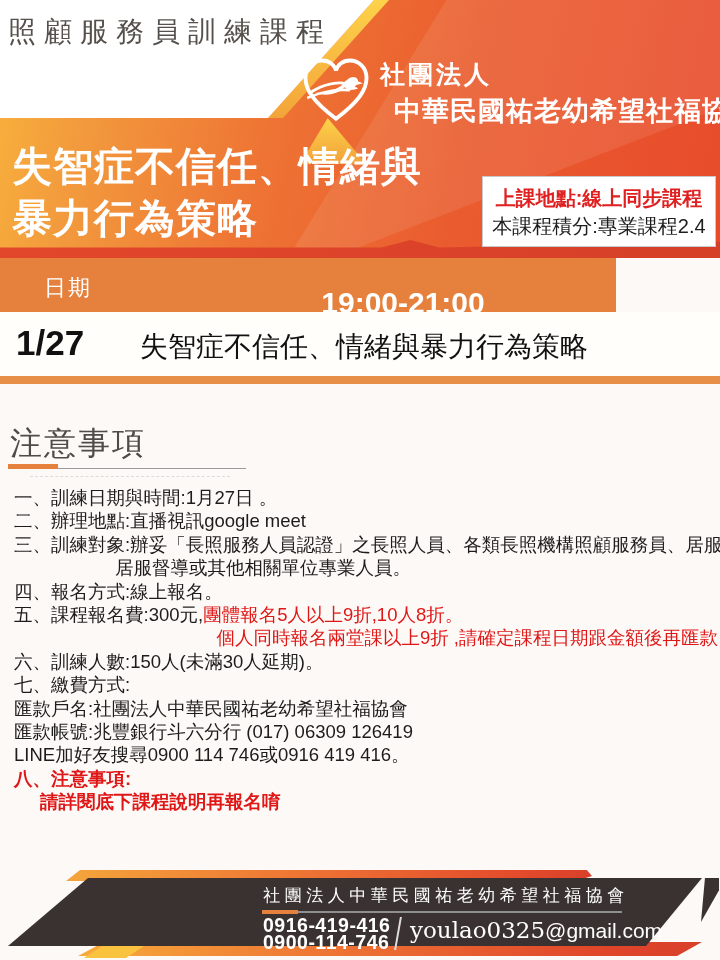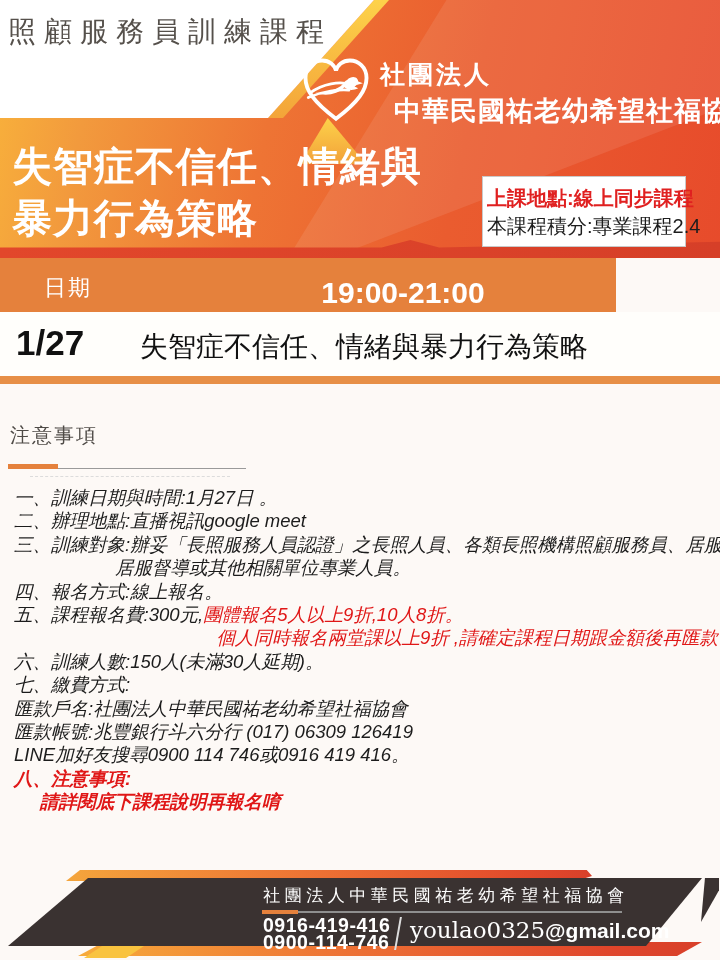--- a/index.html
+++ b/index.html
@@ -26,44 +26,44 @@
     font-size: 28px; color: #55504b; letter-spacing: 8px; white-space: nowrap; }
 
   .logo { position: absolute; top: 54px; left: 299px; width: 74px; height: 74px; }
   .brand-text { position: absolute; top: 58px; left: 380px; color: #ffffff; white-space: nowrap; }
   .brand-type { font-size: 25px; font-weight: 700; letter-spacing: 3px; }
   .brand-name { font-size: 27px; font-weight: 700; letter-spacing: 1px; margin-left: 14px; margin-top: 2px; }
 
   .hero-title { position: absolute; top: 140px; left: 12px; color: #ffffff; font-weight: 800;
     font-size: 40px; line-height: 52px; letter-spacing: 1px; white-space: nowrap; }
 
-  .info-box { position: absolute; top: 176px; left: 482px; width: 204px; background: #ffffff;
+  .info-box { position: absolute; top: 176px; left: 482px; width: 234px; background: #ffffff;
     border: 1px solid #c9c9c9; padding: 7px 4px 6px 4px; text-align: center; }
   .info-location { color: #e02020; font-weight: 700; font-size: 20px; line-height: 28px; white-space: nowrap; }
   .info-credit { color: #1d1d1d; font-size: 20px; font-weight: 500; line-height: 28px; white-space: nowrap; }
 
   
   .date-bar { position: absolute; top: 258px; left: 0; width: 616px; height: 54px; background: #e5813c; }
   .date-label { position: absolute; top: 15px; left: 44px; color: #fff; font-size: 22px; letter-spacing: 2px; }
-  .time-label { position: absolute; top: 18px; left: 0; width: 720px; padding-left: 86px;
+  .time-label { position: absolute; top: 28px; left: 0; width: 720px; padding-left: 86px;
     text-align: center; color: #fff; font-size: 30px; font-weight: 700; }
   .schedule-row { position: absolute; top: 312px; left: 0; width: 720px; height: 72px; background: #fffefb; }
   .row-date { position: absolute; top: 11px; left: 16px; font-size: 35px; font-weight: 600; color: #111; }
   .row-course { position: absolute; top: 16px; left: 0; width: 720px; padding-left: 8px; text-align: center;
     font-family: "DejaVu Serif", serif; font-size: 28px; color: #111; }
   .schedule-divider { position: absolute; top: 376px; left: 0; width: 720px; height: 8px; background: #e78f47; }
 
   
   .notice-heading { position: absolute; top: 422px; left: 10px; font-family: "DejaVu Serif", serif;
-    font-size: 20px; color: #4f4b47; letter-spacing: 2px; }
+    font-size: 32px; color: #4f4b47; letter-spacing: 2px; }
   .notice-underline-accent { position: absolute; top: 464px; left: 8px; width: 50px; height: 5px; background: #e5813c; }
   .notice-underline { position: absolute; top: 468px; left: 8px; width: 238px; height: 1px; background: #9a9a9a; }
   .notice-underline-dash { position: absolute; top: 476px; left: 30px; width: 200px; border-top: 1px dashed #dcdcdc; }
   .notice-list { position: absolute; top: 486px; left: 14px; width: 704px;
-    font-size: 18.5px; line-height: 23.4px; color: #1c1c1c; font-style: italic; }
+    font-size: 18.5px; line-height: 23.4px; color: #1c1c1c; }
   .note-line { white-space: nowrap; }
   .note-line .red { color: #e01717; }
   .note-line .bold { font-weight: 700; margin-top: 24px; }
 
   
   .footer-sliver-top { position: absolute; top: 870px; left: 66px; width: 526px; height: 11px;
     background: linear-gradient(90deg, #f4a53c, #ee7434 45%, #e2492b 88%, #d8402a);
     clip-path: polygon(0 100%, 14px 0, 99% 0, 100% 55%, 97% 100%); }
   .footer-sliver-bottom { position: absolute; top: 942px; left: 78px; width: 624px; height: 14px;
     background: linear-gradient(90deg, #f7ab3a, #ee7434 40%, #e0452a 85%, #d8402a);
@@ -77,21 +77,21 @@
   .footer-org { position: absolute; top: 884px; left: 250px; width: 392px; text-align: center;
     color: #ffffff; font-family: "DejaVu Serif", serif; font-size: 17px; letter-spacing: 4.5px; white-space: nowrap; }
   .footer-line { position: absolute; top: 911px; left: 262px; width: 360px; height: 2px; background: #8f8f8f; }
   .footer-line-accent { position: absolute; top: 910px; left: 262px; width: 36px; height: 4px; background: #e5813c; }
   .footer-phones { position: absolute; top: 917px; left: 263px; color: #ffffff;
     font-size: 19.5px; font-weight: 700; line-height: 16.5px; letter-spacing: 0.5px; }
   .footer-vdivider { position: absolute; top: 917px; left: 397px; width: 2px; height: 33px;
     background: #dddddd; transform: skewX(-10deg); }
   .footer-email { position: absolute; top: 917px; left: 410px; width: 250px; color: #ffffff; white-space: nowrap; }
   .email-user { font-family: "DejaVu Serif", serif; font-size: 23px; }
-  .email-domain { font-family: "Liberation Sans", sans-serif; font-size: 21px; font-weight: 700; }
+  .email-domain { font-family: "Liberation Sans", sans-serif; font-size: 21px; font-weight: 400; }
 </style>
 </head>
 <body>
 
 <div class="page">
 
   <div class="banner"></div>
   <div class="banner-hl"></div>
   <div class="banner-gold-tip"></div>
   <div class="banner-strip"></div>

